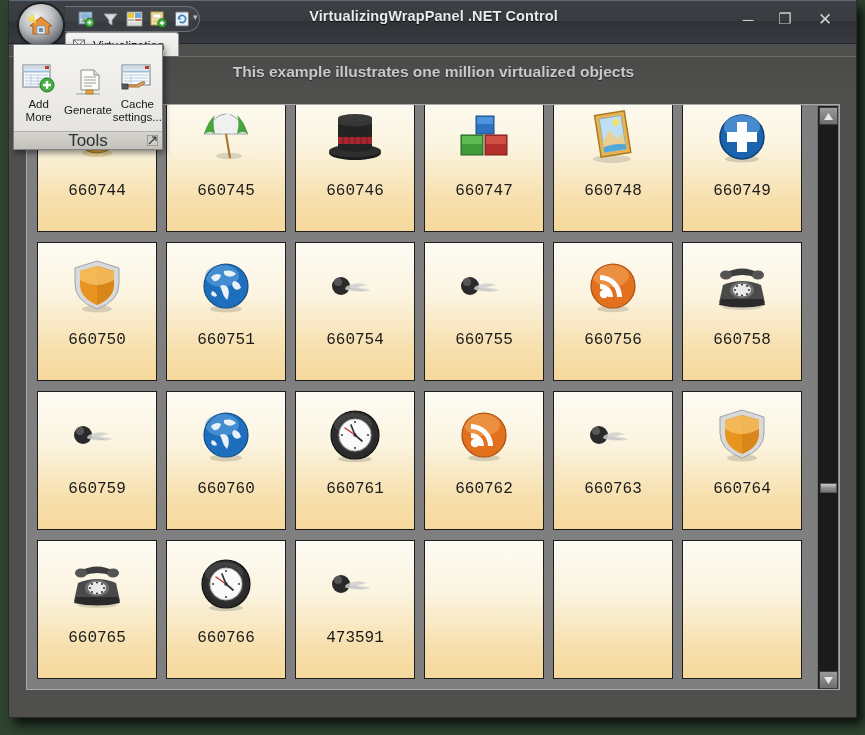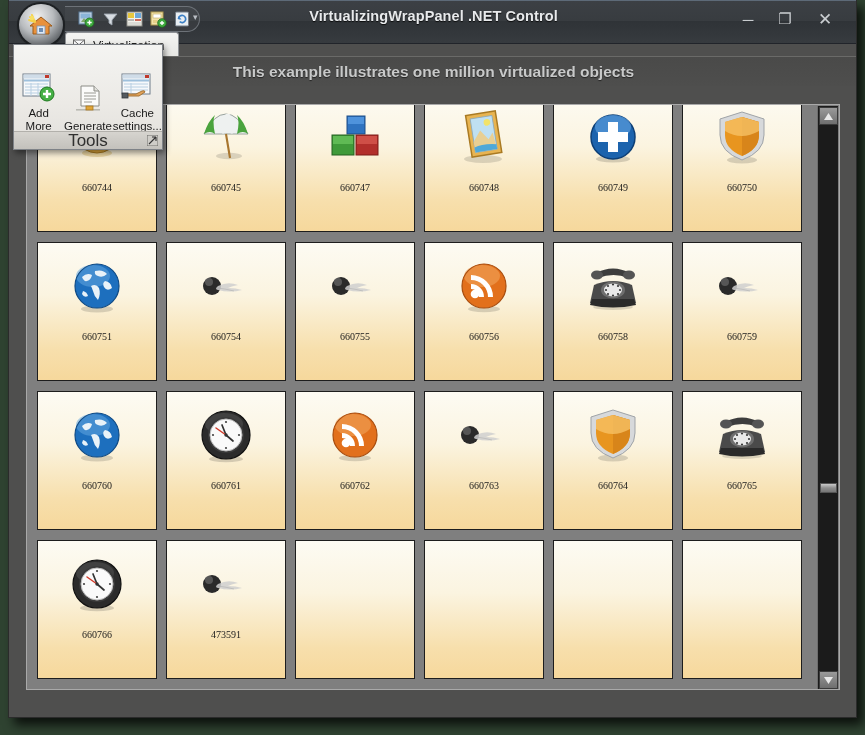--- a/index.html
+++ b/index.html
@@ -110,21 +110,21 @@
   #ribbon-panel {
     position: absolute; left: 4px; top: 44px;
     width: 150px; height: 106px;
     background: linear-gradient(to bottom,#f4f4f2 0%,#eceae6 55%,#e2e0db 100%);
     border: 1px solid #7e8287;
     box-shadow: 2px 3px 6px rgba(0,0,0,.45);
     z-index: 40;
   }
   #ribbon-group {
     position:absolute; left:0; top:0; width:100%; height: 88px;
-    display: flex; align-items: flex-end; justify-content: space-around;
+    display: flex; align-items: center; justify-content: space-around;
     padding-top: 6px;
   }
   .rbtn {
     width: 46px;
     display: flex; flex-direction: column; align-items: center;
     cursor: default;
   }
   .rbtn-icon { height: 34px; display:flex; align-items:center; justify-content:center; }
   .rbtn-label {
     margin-top: 3px;
@@ -178,22 +178,22 @@
     position: relative;
     display: flex; flex-direction: column;
     align-items: center;
     cursor: default;
   }
   .card-icon {
     height: 88px; width:100%;
     display:flex; align-items:center; justify-content:center;
   }
   .card-label {
-    font-size: 10px; color: #1b1b1b;
-    font-family: Liberation Serif, serif;
+    font-size: 16px; color: #1b1b1b;
+    font-family: Liberation Mono, monospace;
   }
   .card-wrap { position: relative; }
   .card-wrap.selected {
     outline: 3px solid #c8c8c8;
     outline-offset: 3px;
   }
 
   
   #vscroll {
     position: absolute; right: 1px; top: 1px;
@@ -328,20 +328,39 @@
               <svg width="60" height="60" viewBox="0 0 60 60">
       <ellipse cx="33" cy="48" rx="13" ry="3.2" fill="#000" opacity=".13"></ellipse>
       <path d="M8 26 q10 -20 22 -20 q12 0 22 20 z" fill="#eef1f0" stroke="#9aa39e" stroke-width="1"></path>
       <path d="M8 26 q6 -4 11 0 q-3 -14 0 -19 q-7 6 -11 19 z" fill="#4aa33d"></path>
       <path d="M30 6 q-6 5 -3.5 20 q5 -3 10 0 q2 -15 -3 -20 z" fill="#eef1f0"></path>
       <path d="M41 7 q3 6 0 19 q6 -4 11 0 q-4 -13 -11 -19 z" fill="#4aa33d"></path>
       <path d="M30 26 L34 50" stroke="#a8762f" stroke-width="2.1" fill="none"></path>
   </svg>
             </div>
             <div class="card-label">660745</div>
+          </div>
+        </div>
+        <div class="card-wrap">
+          <div class="card">
+            <div class="card-icon">
+              <svg width="58" height="52" viewBox="0 0 58 52">
+      <ellipse cx="29" cy="41" rx="26" ry="7" fill="#1b1b1b"></ellipse>
+      <ellipse cx="29" cy="39" rx="26" ry="6.5" fill="#2e2e2e"></ellipse>
+      <path d="M12 6 h34 v31 q-17 6 -34 0 z" fill="#232323"></path>
+      <path d="M12 6 h34 v6 q-17 5 -34 0 z" fill="#353535"></path>
+      <rect x="12" y="25" width="34" height="7" fill="#a42630"></rect>
+      <path d="M12 25 h34 v7 h-34 z" fill="url(#g)" opacity=".25"></path>
+      <g stroke="#7a1720" stroke-width="1">
+        <path d="M17 25 v7 M23 25 v7 M29 25 v7 M35 25 v7 M41 25 v7"></path>
+      </g>
+      <ellipse cx="29" cy="6" rx="17" ry="4" fill="#3a3a3a"></ellipse>
+  </svg>
+            </div>
+            <div class="card-label">660746</div>
           </div>
         </div>
         <div class="card-wrap">
           <div class="card">
             <div class="card-icon">
               <svg width="56" height="50" viewBox="0 0 56 50">
       <rect x="20" y="3" width="18" height="18" fill="#2f73c0" stroke="#1d4d86" stroke-width="1"></rect>
       <rect x="21" y="4" width="16" height="7" fill="#4f93dc"></rect>
       <rect x="5" y="22" width="22" height="20" fill="#3f9a39" stroke="#256020" stroke-width="1"></rect>
       <rect x="6" y="23" width="20" height="8" fill="#5fba54"></rect>

